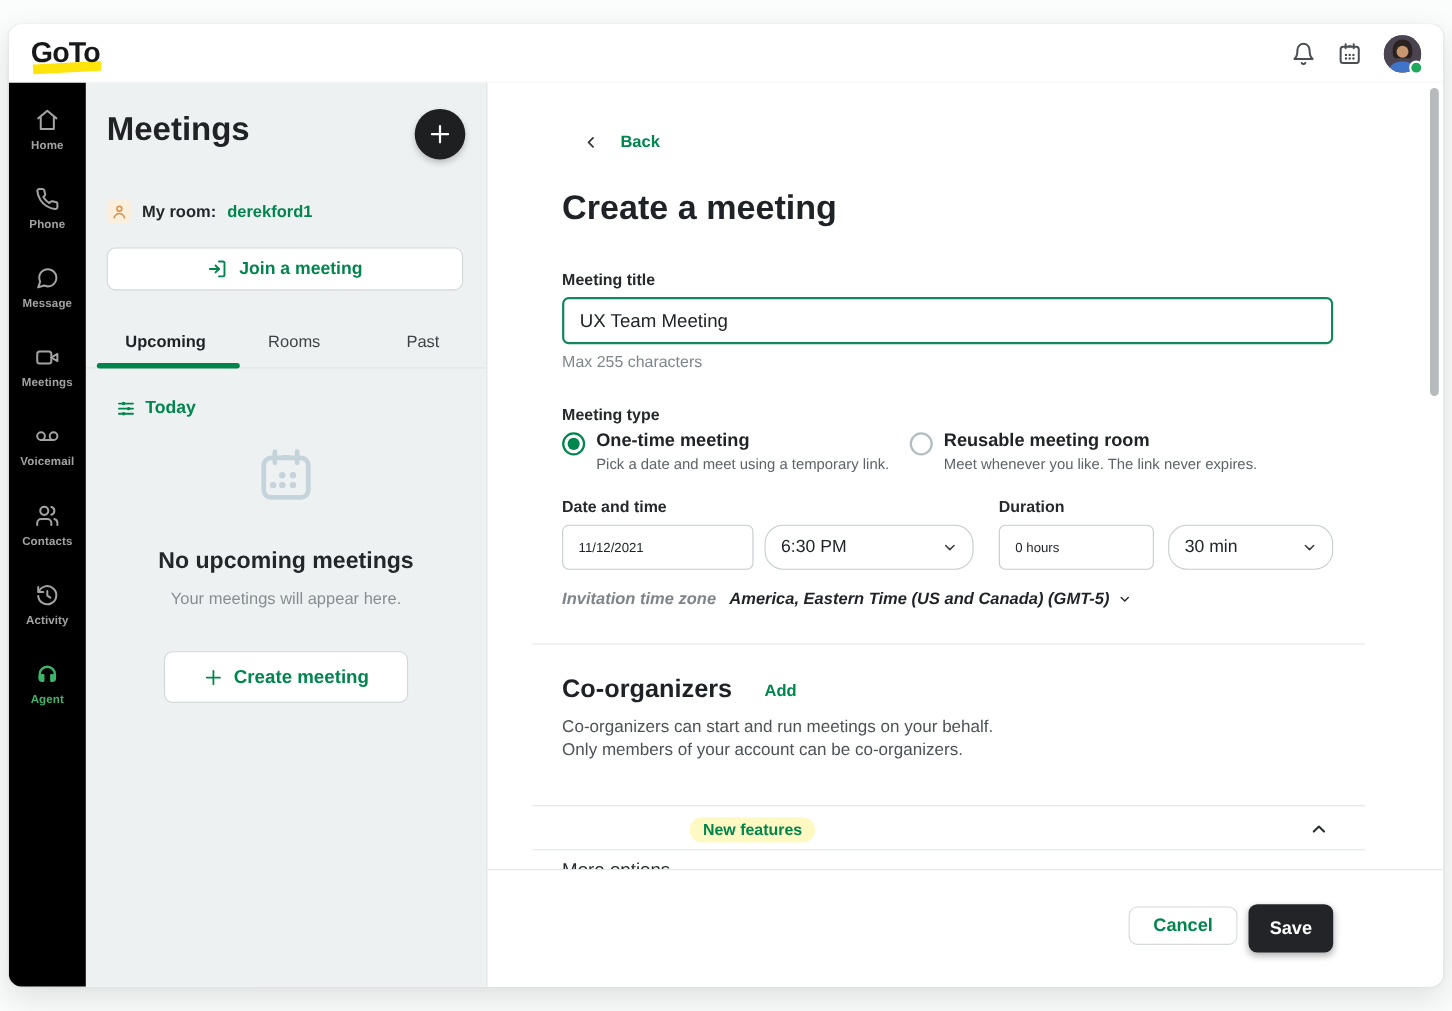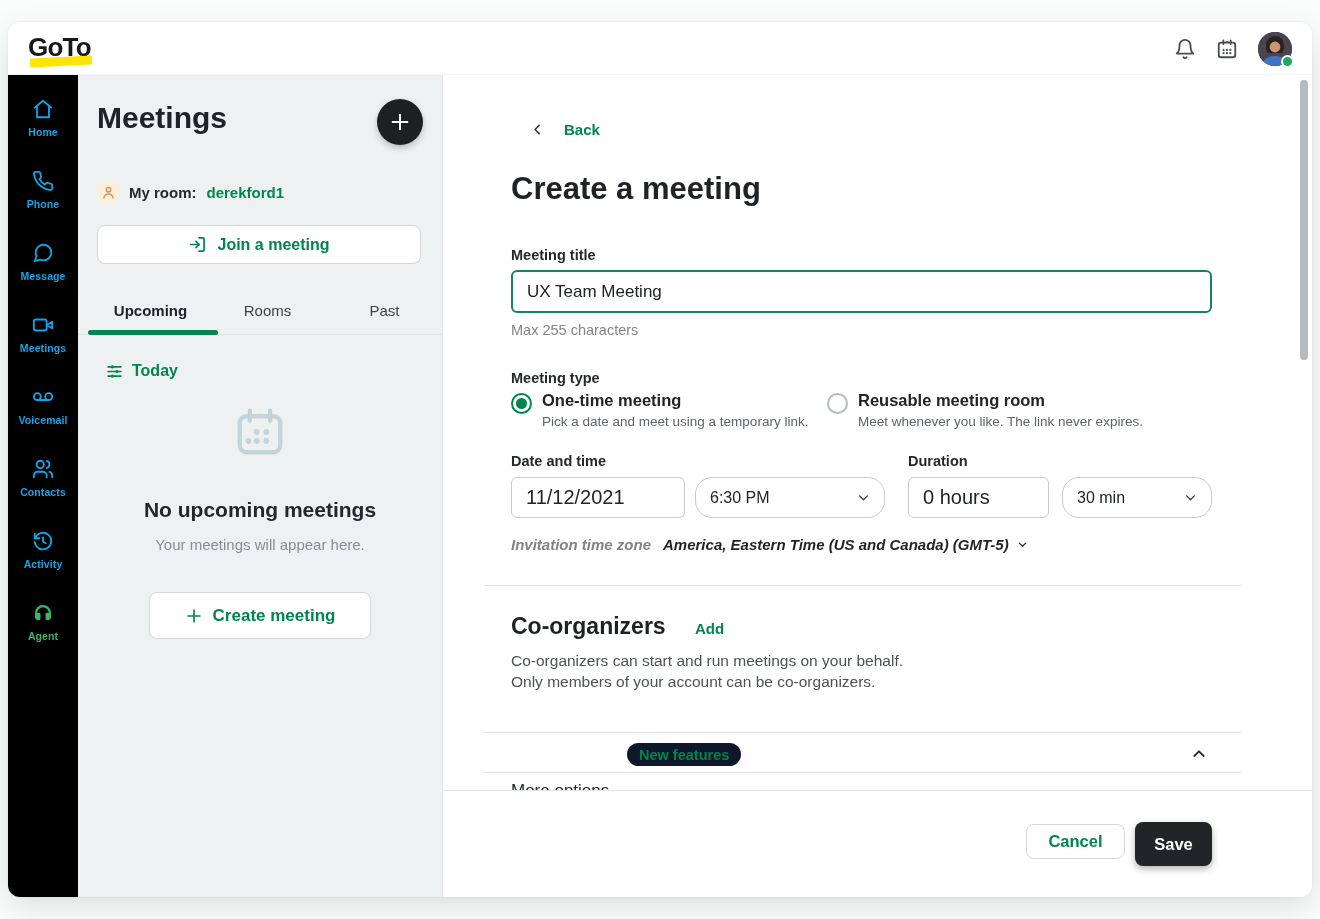--- a/index.html
+++ b/index.html
@@ -20,21 +20,21 @@
   .logo { position:absolute; left:20px; top:10px; width:70px; height:36px; }
   .logo-text { position:relative; z-index:2; font-size:26px; font-weight:800; letter-spacing:-0.8px; color:#17181a; }
   .logo-swoosh { position:absolute; left:2px; bottom:2px; width:62px; height:9px; background:#ffe40b; transform:rotate(-3deg); z-index:1; border-radius:1px;}
   .header-icons { position:absolute; right:20px; top:0; height:53px; display:flex; align-items:center; gap:20px; }
   .hicon { width:22px; height:22px; color:#4a4e52; display:block; cursor:pointer;}
   .avatar { position:relative; width:34px; height:34px; border-radius:50%; overflow:visible; cursor:pointer;}
   .avatar-img { width:34px; height:34px; border-radius:50%; overflow:hidden; display:block; background:#3c3a44;}
   .presence { position:absolute; right:-2px; bottom:-2px; width:13px; height:13px; border-radius:50%; background:#1ea85d; border:2px solid #fff; }
   
   .sidebar { position:absolute; left:0; top:53px; width:70px; bottom:0; background:#000; padding-top:13px; z-index:4;}
-  .nav-item { width:70px; height:59px; margin-bottom:13px; display:flex; flex-direction:column; align-items:center; justify-content:center; gap:6px; color:#0ea5e9; cursor:pointer;}
+  .nav-item { width:70px; height:59px; margin-bottom:13px; display:flex; flex-direction:column; align-items:center; justify-content:center; gap:6px; color:#a3a3a3; cursor:pointer;}
   .nav-item svg { width:22px; height:22px; }
   .nav-label { font-size:10.5px; font-weight:700; letter-spacing:.1px;}
   .nav-item.agent { color:#3db36b; }
   
   .panel { position:absolute; left:70px; top:53px; width:365px; bottom:0; background:#eef1f2; border-right:1px solid #e0e4e5; z-index:3;}
   .panel-title { position:absolute; left:19px; top:26px; font-size:30px; font-weight:700; color:#202225;}
   .add-btn { position:absolute; left:299px; top:24px; width:46px; height:46px; border-radius:50%; background:#1d1f21; display:flex; align-items:center; justify-content:center; box-shadow:0 3px 6px rgba(0,0,0,.22); cursor:pointer;}
   .add-btn svg { width:22px; height:22px; color:#fff;}
   .myroom { position:absolute; left:19px; top:106px; display:flex; align-items:center; gap:10px;}
   .myroom-iconbox { width:22px; height:22px; border-radius:5px; background:#faeedd; display:flex; align-items:center; justify-content:center;}
@@ -68,33 +68,33 @@
   .title-input { position:absolute; left:68px; top:195px; width:701px; height:43px; border:2px solid #12875b; border-radius:6px; background:#fff; font-family:"Liberation Sans",sans-serif; font-size:17px; color:#202327; padding:0 14px; outline:none;}
   .helper { position:absolute; left:68px; top:247px; font-size:14.5px; color:#7f868b;}
   .radio-opt { position:absolute; display:flex; gap:10px; cursor:pointer;}
   .radio { width:21px; height:21px; border-radius:50%; background:#fff; flex:0 0 auto; margin-top:2px; position:relative;}
   .radio.sel { border:2px solid #00854d;}
   .radio.unsel { border:2px solid #b3bcc0;}
   .radio.sel::after { content:""; position:absolute; left:3px; top:3px; width:11px; height:11px; border-radius:50%; background:#00854d;}
   .radio-label { font-size:16.5px; font-weight:700; color:#202327; line-height:1.2;}
   .radio-desc { font-size:13.5px; color:#5d6368; margin-top:3px;}
   .box { position:absolute; height:41px; border:1px solid #c6cbce; border-radius:6px; background:#fff; display:flex; align-items:center; padding:0 14px; font-size:16px; color:#212529;}
-  .box input { border:none; outline:none; width:100%; font-family:"Liberation Sans",sans-serif; font-size:20px; color:#212529; background:transparent;}
+  .box input { border:none; outline:none; width:100%; font-family:"Liberation Sans",sans-serif; font-size:12px; color:#212529; background:transparent;}
   .box.select { justify-content:space-between; cursor:pointer;border-radius:17px;}
   .box .chev { width:13px; height:13px; color:#3a3e41; flex:0 0 auto;}
   .tz-row { position:absolute; left:68px; top:461px; display:flex; align-items:center; gap:10px;font-style:italic;}
   .tz-label { font-size:15px; font-weight:700; color:#7d848a;}
   .tz-value { font-size:15px; font-weight:700; color:#1f2327; margin-left:2px; cursor:pointer; display:flex; align-items:center; gap:8px;}
   .tz-value svg { width:11px; height:11px; color:#2b2e31;}
   .hr { position:absolute; left:41px; width:757px; border-top:1px solid #e2e5e7;}
   .co-head { position:absolute; left:68px; top:538px; font-size:23px; font-weight:700; color:#1e2125;}
   .co-add { position:absolute; left:252px; top:545px; font-size:15px; font-weight:700; color:#00854d; cursor:pointer;}
   .co-desc { position:absolute; left:68px; font-size:15.5px; color:#4d5257;}
   .more-label { position:absolute; left:68px; top:706px; font-size:17px; color:#26292d;}
-  .badge { position:absolute; left:184px; top:668px; height:23px; padding:0 12px; background:#0f172a; border-radius:13px; display:flex; align-items:center; font-size:14.5px; font-weight:700; color:#00854d;}
+  .badge { position:absolute; left:184px; top:668px; height:23px; padding:0 12px; background:#fef9c3; border-radius:13px; display:flex; align-items:center; font-size:14.5px; font-weight:700; color:#00854d;}
   .chev-up { position:absolute; left:748px; top:671px; width:16px; height:16px; color:#2b2e31; cursor:pointer;}
   .footer { position:absolute; left:0; right:0; bottom:0; height:107px; background:#fff; border-top:1px solid #e3e6e7;}
   .btn { position:absolute; border-radius:8px; display:flex; align-items:center; justify-content:center; font-size:16.5px; font-weight:700; cursor:pointer;}
   .btn-cancel { left:583px; top:33px; width:99px; height:35px; background:#fff; border:1px solid #d4d8da; color:#00854d;}
   .btn-save { left:692px; top:31px; width:77px; height:44px; background:#222427; color:#fff; box-shadow:0 3px 7px rgba(0,0,0,.3);}
   .scroll-thumb { position:absolute; right:4px; top:5px; width:8px; height:280px; background:#b6babd; border-radius:4px; cursor:pointer;}
 </style>
 </head>
 <body>
 

